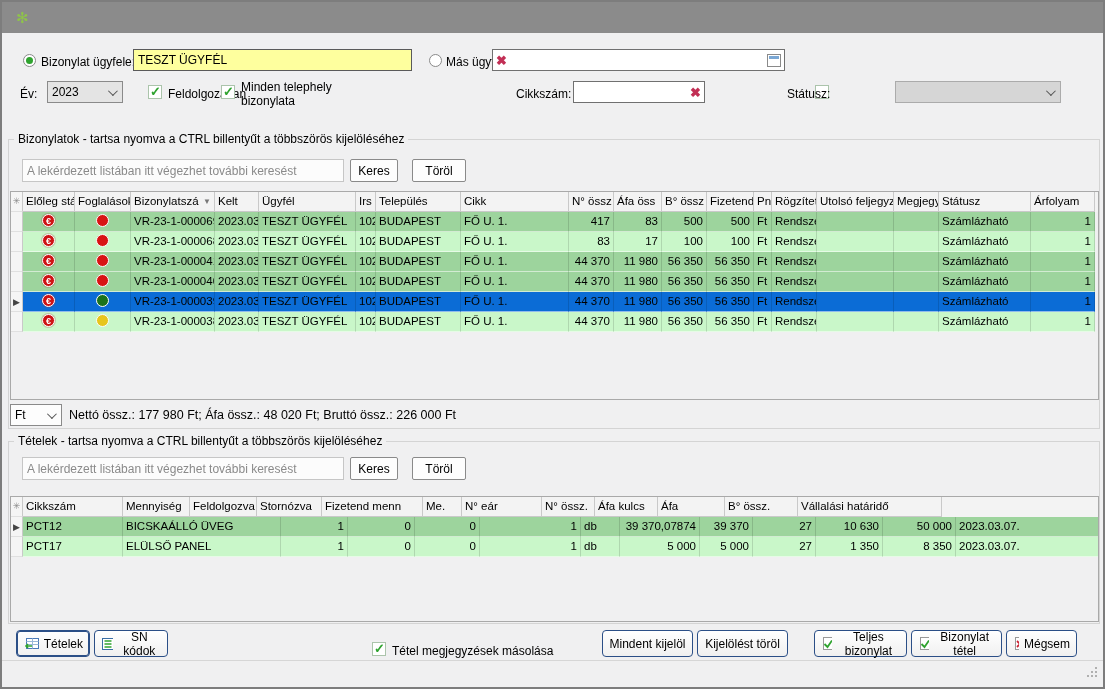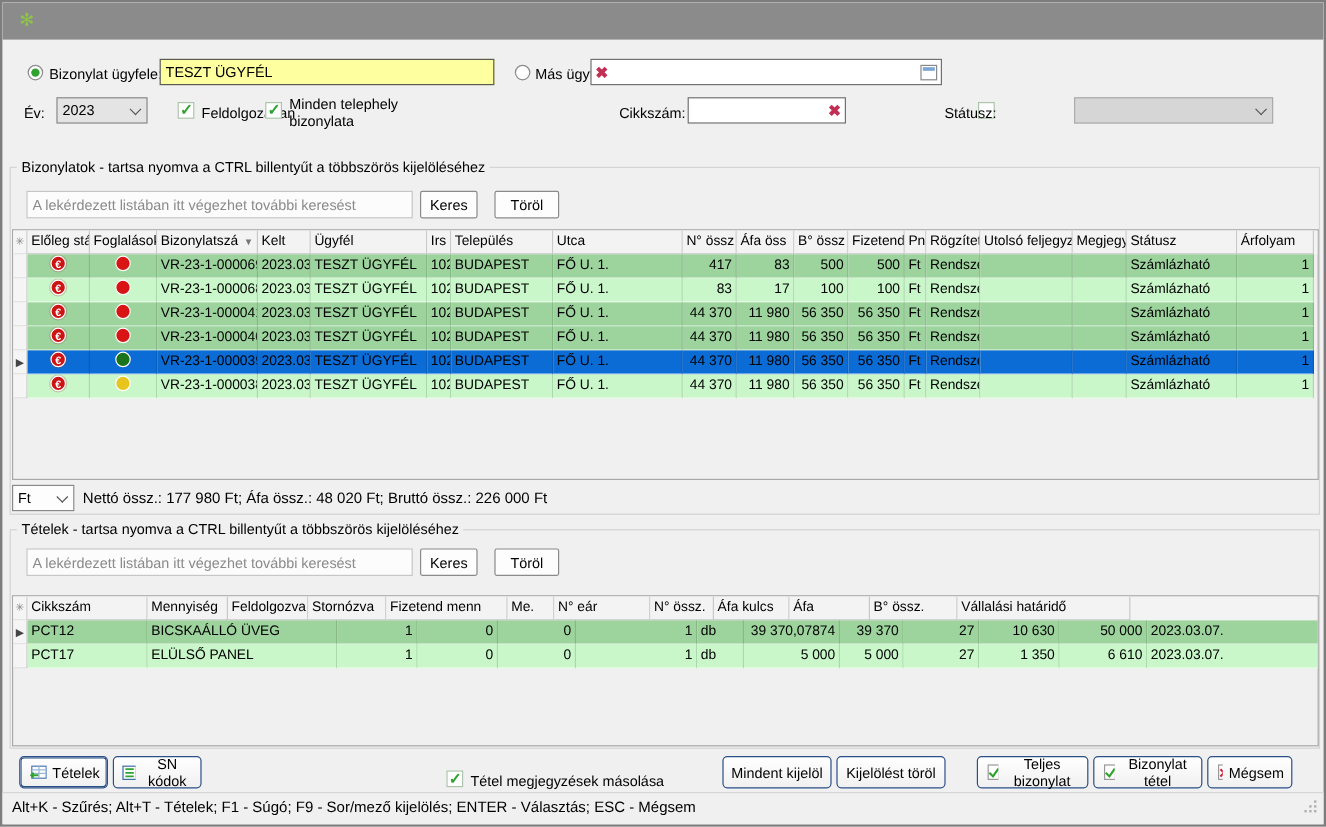--- a/index.html
+++ b/index.html
@@ -124,21 +124,21 @@
         <div class="g-hcell" style="width: 97px;">
           <span>Ügyfél</span>
         </div>
         <div class="g-hcell" style="width: 20px;">
           <span>Irs</span>
         </div>
         <div class="g-hcell" style="width: 85px;">
           <span>Település</span>
         </div>
         <div class="g-hcell" style="width: 108px;">
-          <span>Utca</span>
+          <span>Cikk</span>
         </div>
         <div class="g-hcell" style="width: 45px;">
           <span>N° össz</span>
         </div>
         <div class="g-hcell" style="width: 48px;">
           <span>Áfa öss</span>
         </div>
         <div class="g-hcell" style="width: 45px;">
           <span>B° össz</span>
         </div>
@@ -366,21 +366,21 @@
         <div class="g-cell" style="width: 158px;">ELÜLSŐ PANEL</div>
         <div class="g-cell" style="width: 67px; text-align: right;">1</div>
         <div class="g-cell" style="width: 67px; text-align: right;">0</div>
         <div class="g-cell" style="width: 65px; text-align: right;">0</div>
         <div class="g-cell" style="width: 101px; text-align: right;">1</div>
         <div class="g-cell" style="width: 39px;">db</div>
         <div class="g-cell" style="width: 80px; text-align: right;">5 000</div>
         <div class="g-cell" style="width: 53px; text-align: right;">5 000</div>
         <div class="g-cell" style="width: 63px; text-align: right;">27</div>
         <div class="g-cell" style="width: 67px; text-align: right;">1 350</div>
-        <div class="g-cell" style="width: 73px; text-align: right;">6 610</div>
+        <div class="g-cell" style="width: 73px; text-align: right;">8 350</div>
         <div class="g-cell" style="width: 144px;">2023.03.07.</div>
       </div>
     </div>
 
   <button class="btn-round focused" style="left:14px;top:628px;width:74px;">
     <svg width="16" height="13">
         <rect x="3.5" y="1.5" width="12" height="10" fill="#fff" stroke="#4a79b8"></rect>
         <line x1="3.5" y1="4.5" x2="15.5" y2="4.5" stroke="#9ab8d8"></line>
         <line x1="3.5" y1="7.5" x2="15.5" y2="7.5" stroke="#9ab8d8"></line>
         <line x1="9.5" y1="1.5" x2="9.5" y2="11.5" stroke="#9ab8d8"></line>
@@ -421,17 +421,16 @@
   </button>
   <button class="btn-round" style="left:1004px;top:628px;width:71px;">
     <svg width="14" height="15">
         <rect x="2.5" y="1.5" width="9" height="12" fill="#fff" stroke="#999"></rect>
         <path d="M4 5 L10 11 M10 5 L4 11" stroke="#cc2233" stroke-width="1.8" fill="none"></path>
       </svg>
     <span>Mégsem</span>
   </button>
 
   <div class="statusbar">
-    <span class="text">Alt+K - Szűrés; Alt+T - Tételek; F1 - Súgó; F9 - Sor/mező kijelölés; ENTER - Választás; ESC - Mégsem</span>
     <span class="grip"></span>
   </div>
 
 </div>
 
 </body></html>

